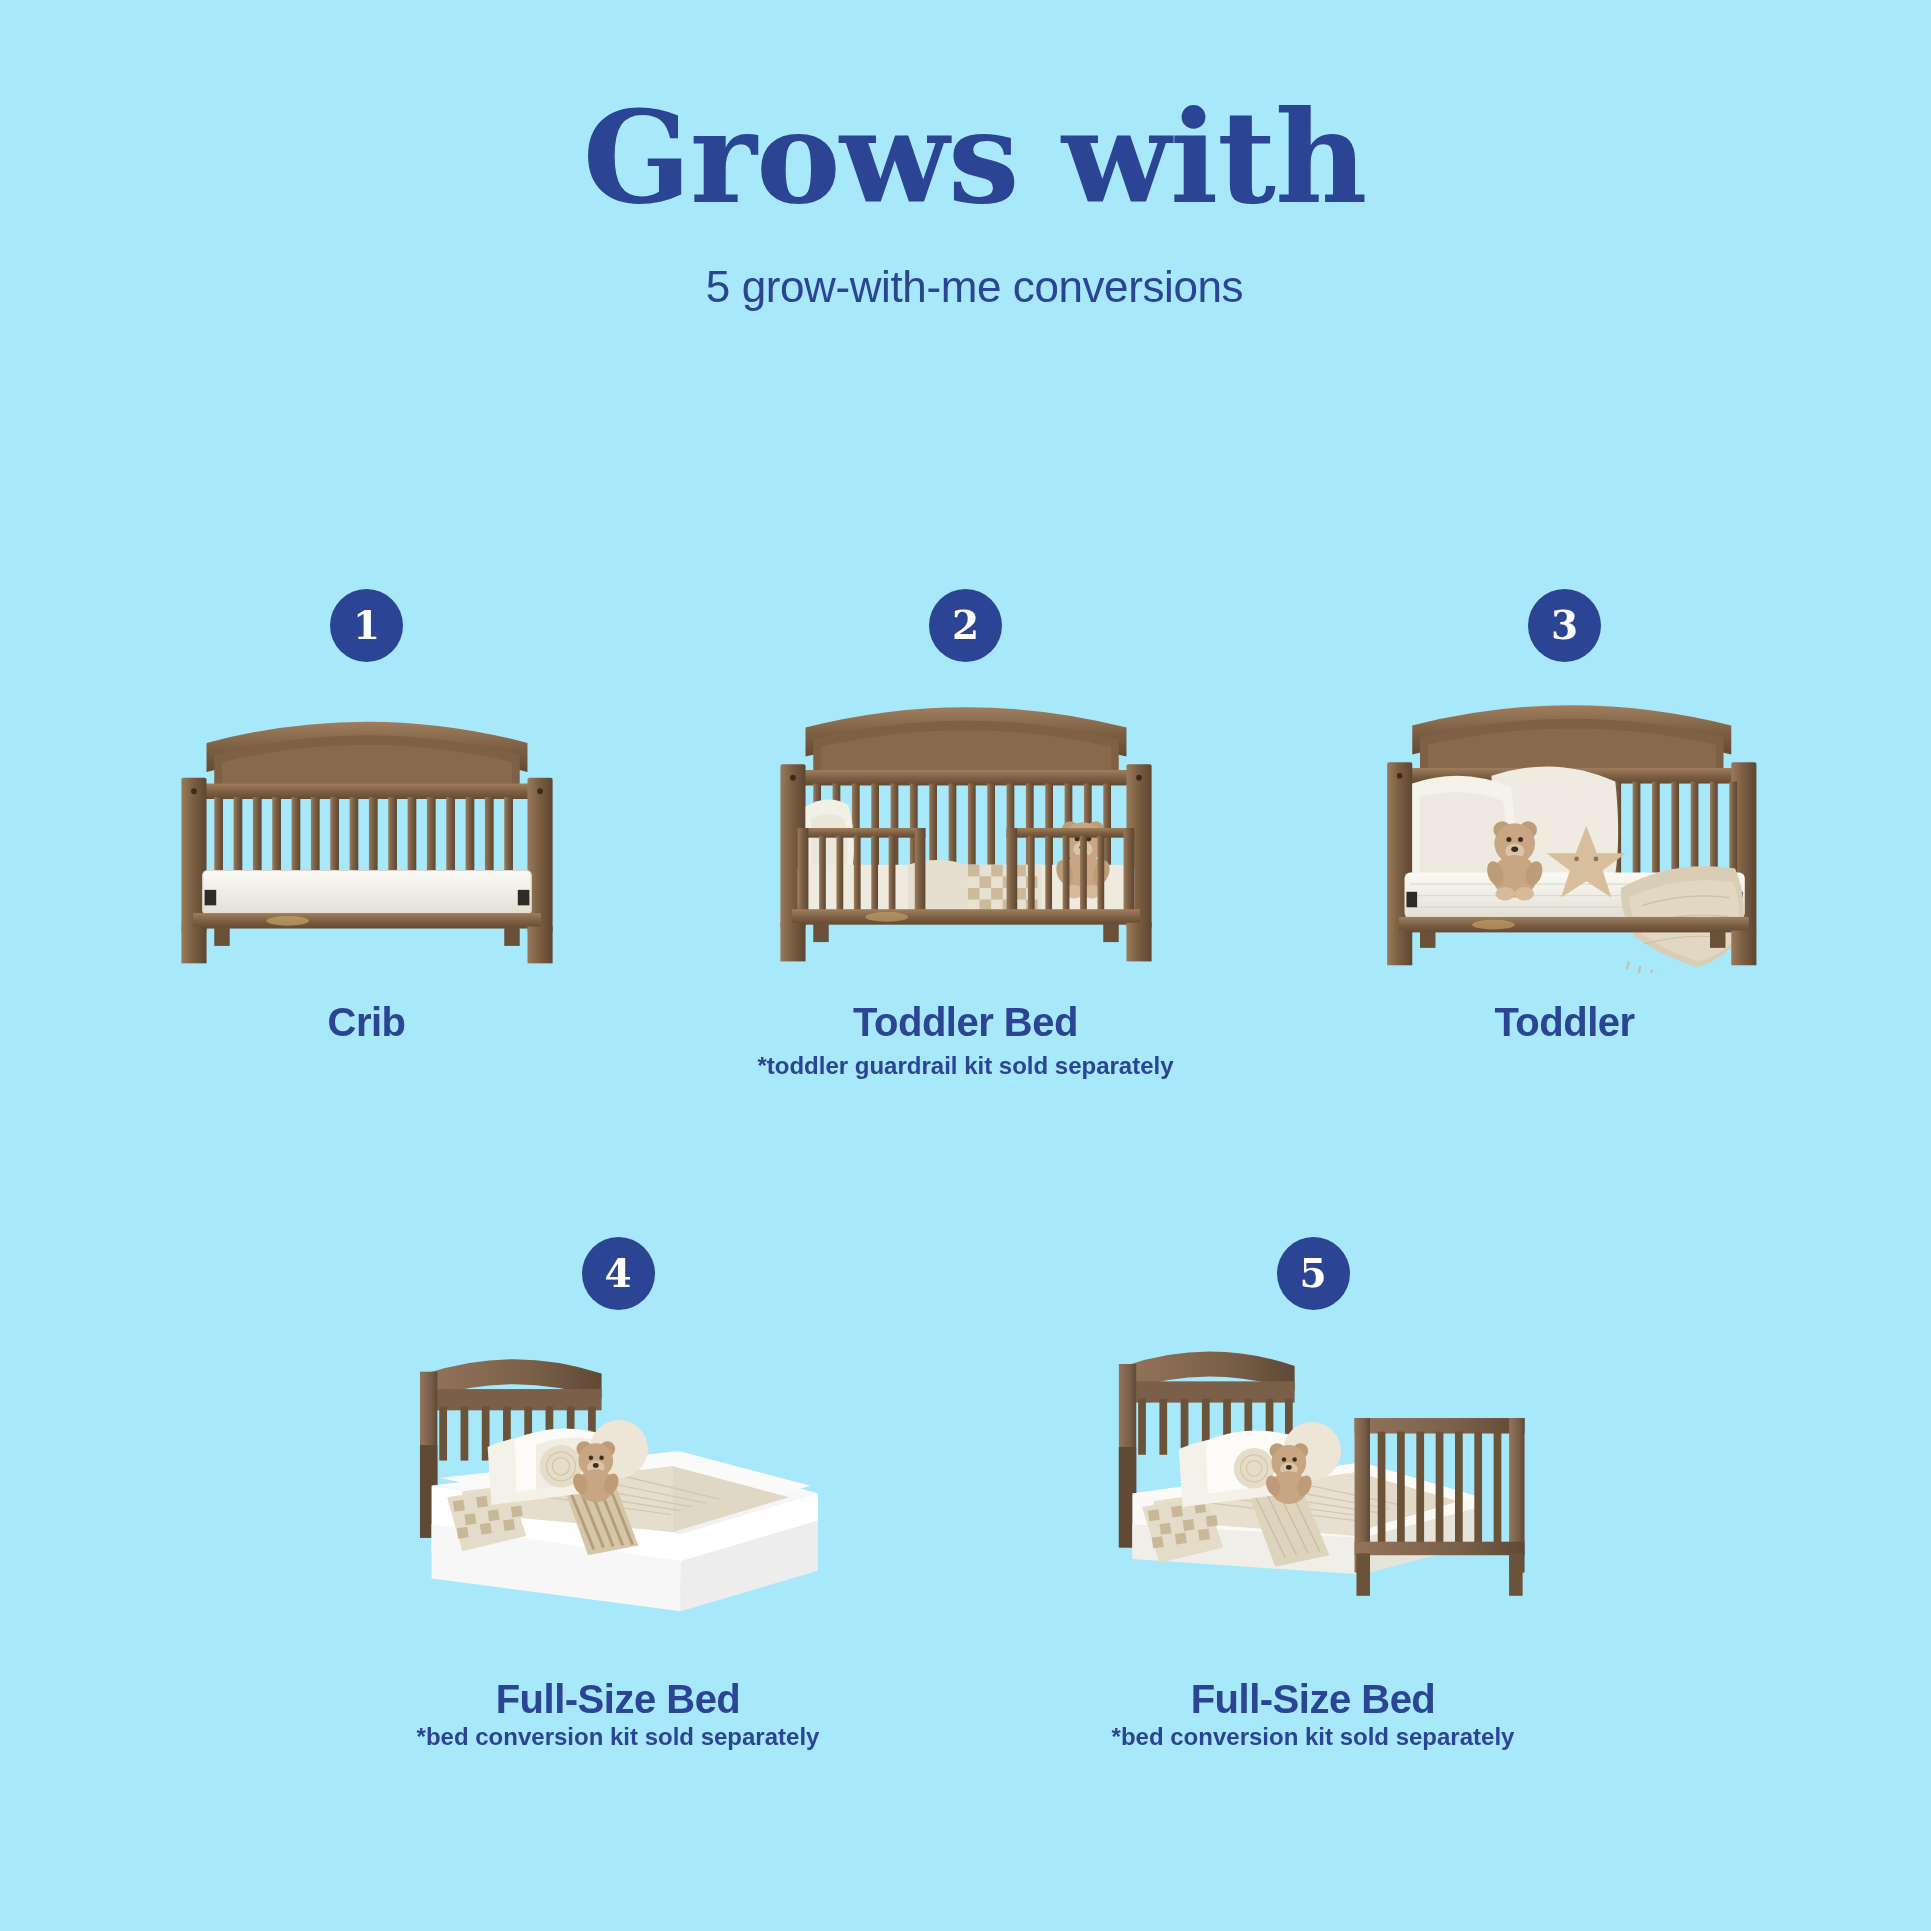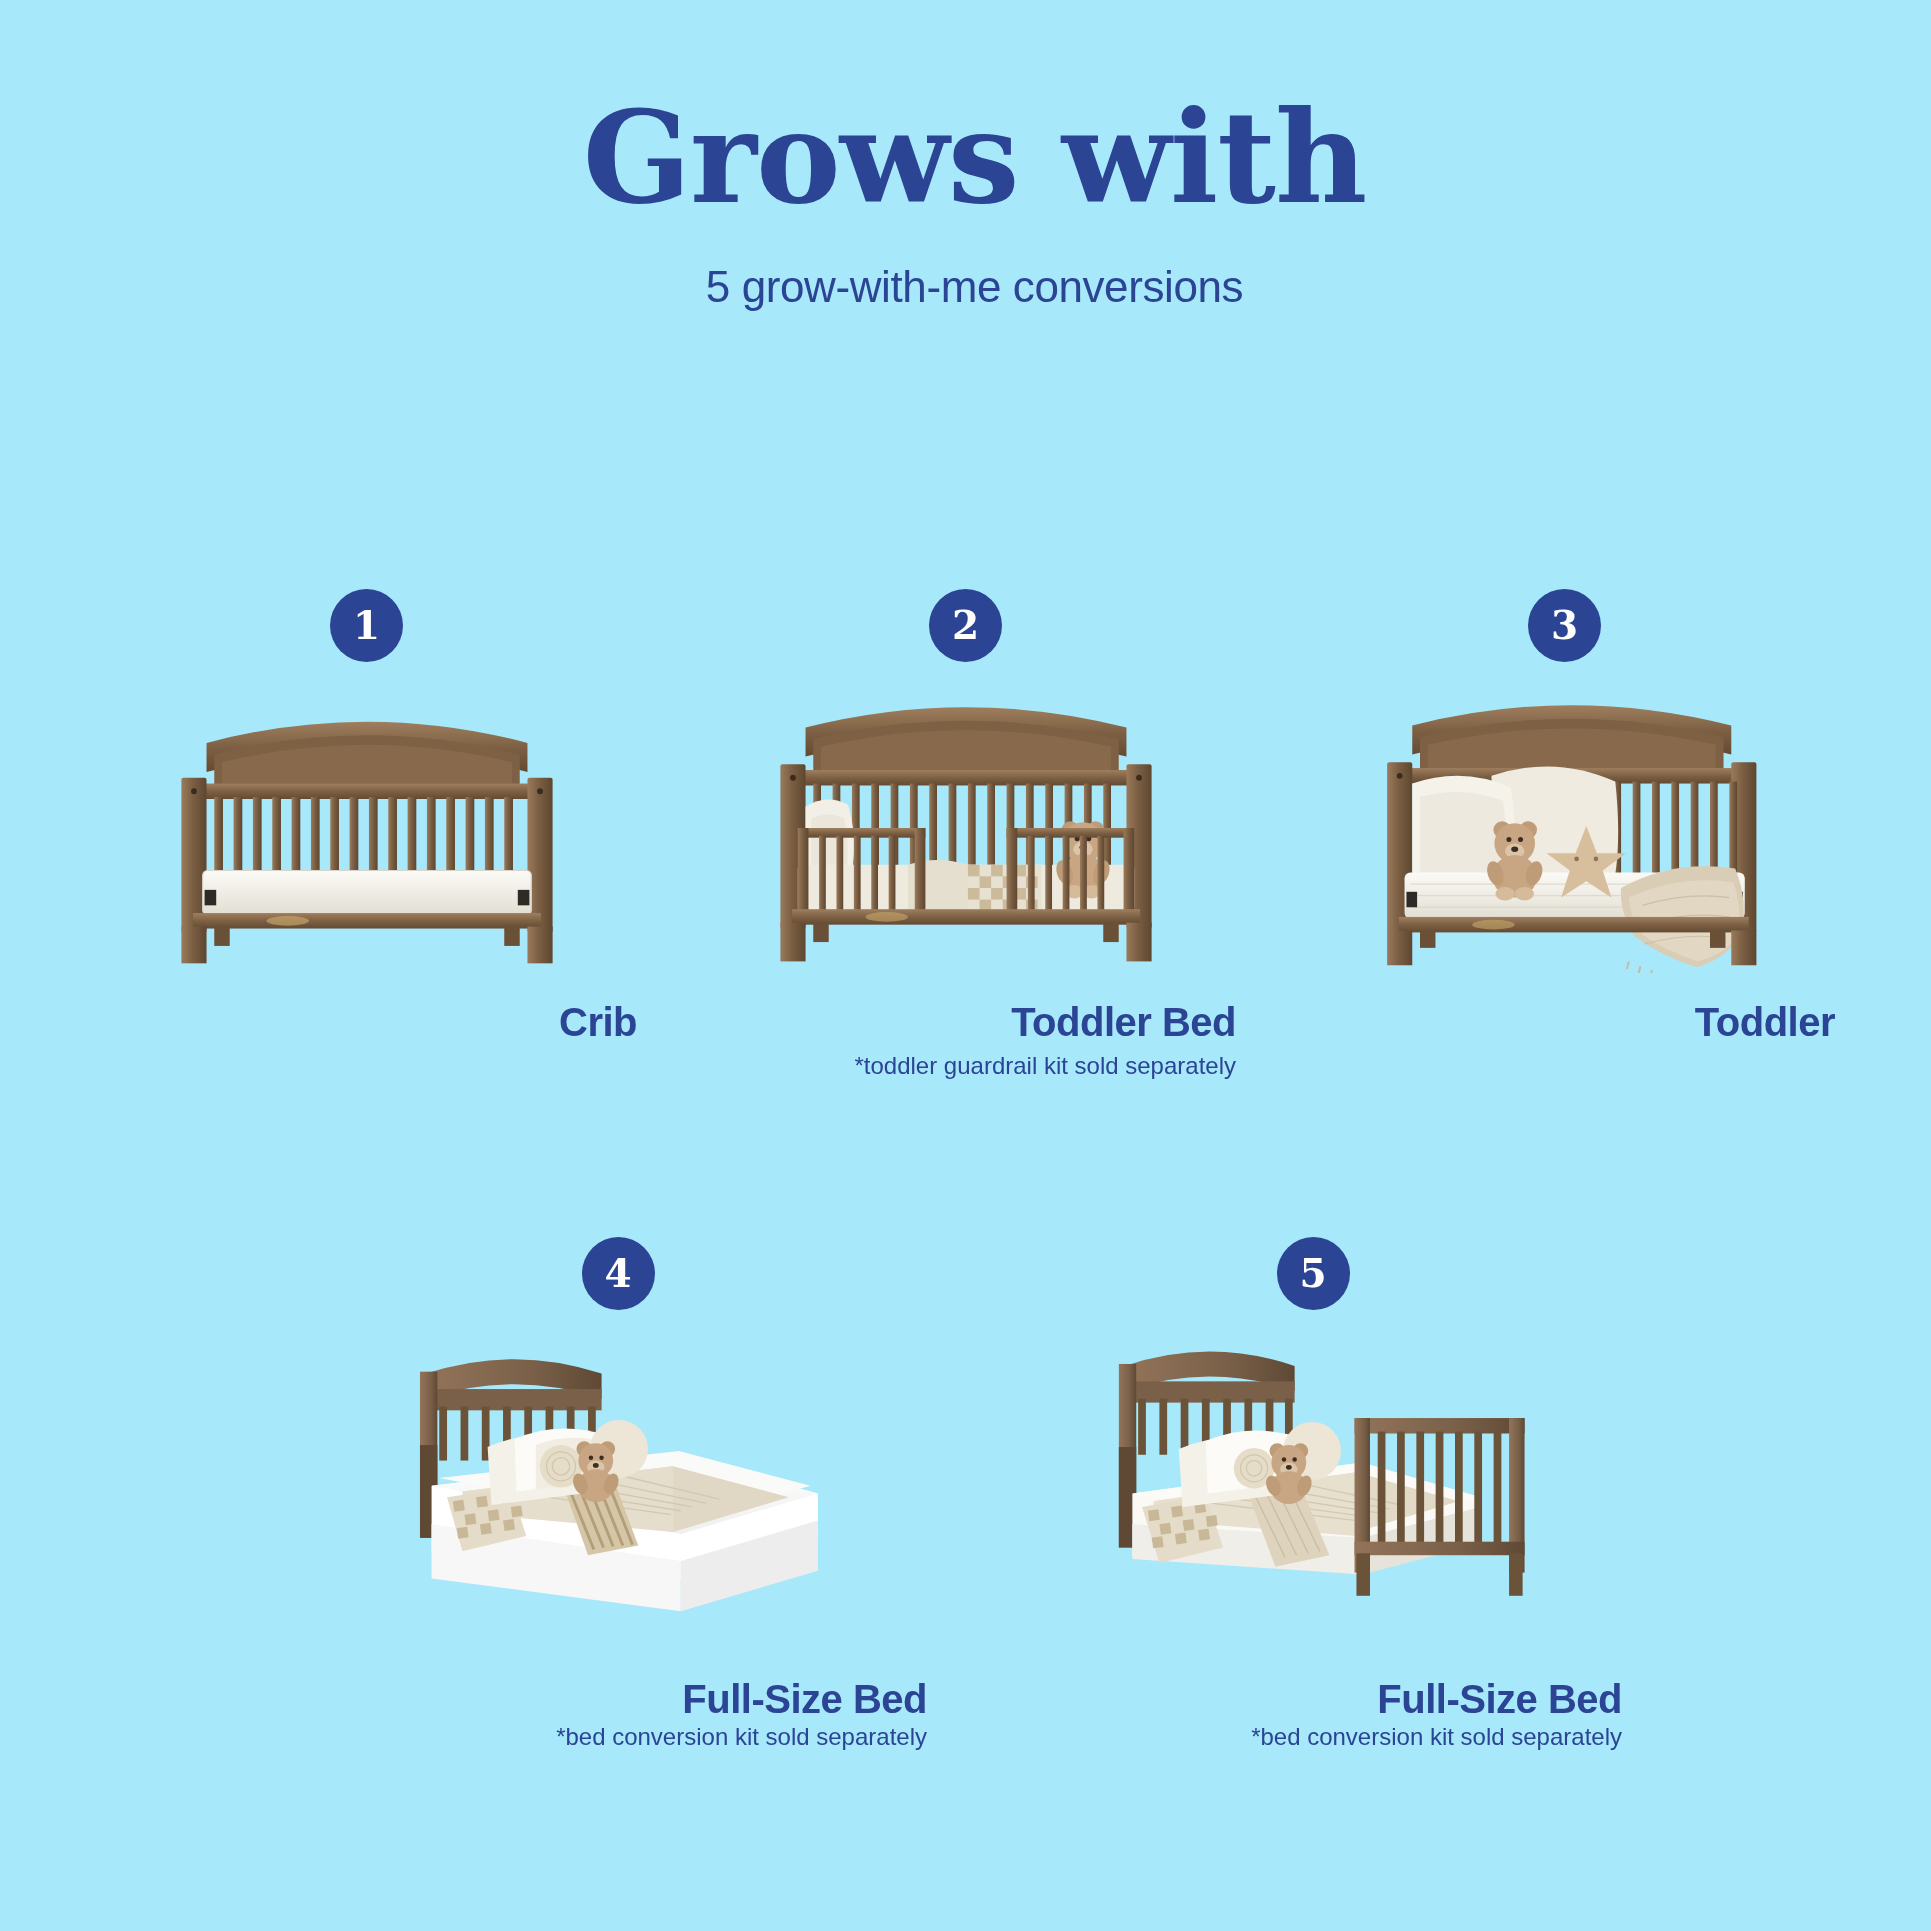--- a/index.html
+++ b/index.html
@@ -49,24 +49,24 @@
     font-weight:700;
     font-size:39px;
     line-height:1;
     flex:none;
   }
 
   .shot { margin-top:21px; height:290px; display:flex; align-items:flex-end; justify-content:center; }
   .shot-b { height:319px; }
   .shot svg { display:block; }
 
-  .caption { margin-top:27px; text-align:right; width:100%; }
+  .caption { margin-top:27px; text-align:center; width:100%; }
   .cap-title { font-size:40px; font-weight:700; letter-spacing:-0.5px; color:#2B4494; line-height:1.1; }
   .cap-sub   { font-size:35px; font-weight:400; color:#2B4494; line-height:1.25; margin-top:5.8px; }
-  .cap-note  { font-size:24px; font-weight:400; color:#2B4494; line-height:1.2; margin-top:7.7px; }
+  .cap-note  { font-size:24px; font-weight:700; color:#2B4494; line-height:1.2; margin-top:7.7px; }
   .cap-note-gap { margin-top:2px; }
 </style>
 </head>
 <body>
 
 <div class="page">
 
   <div class="header">
     <div class="headline">
       <span>Grows with</span>

